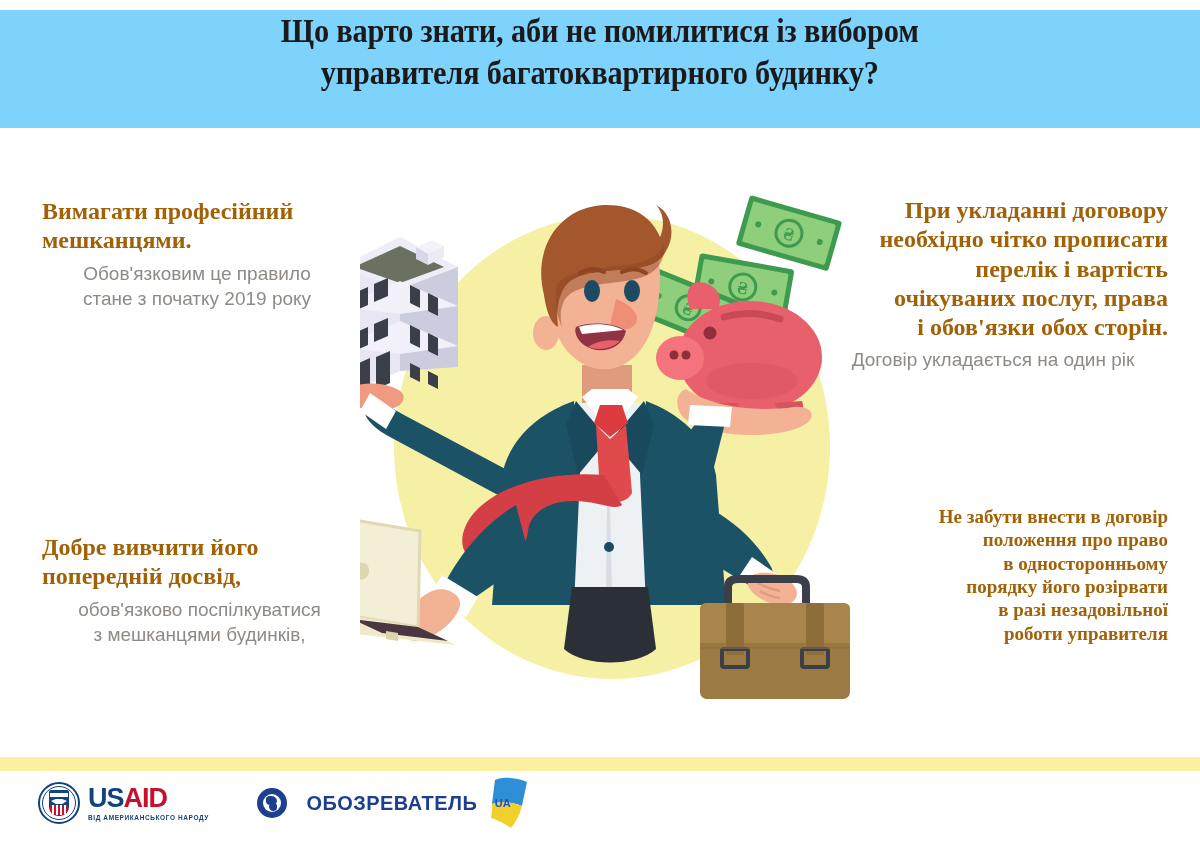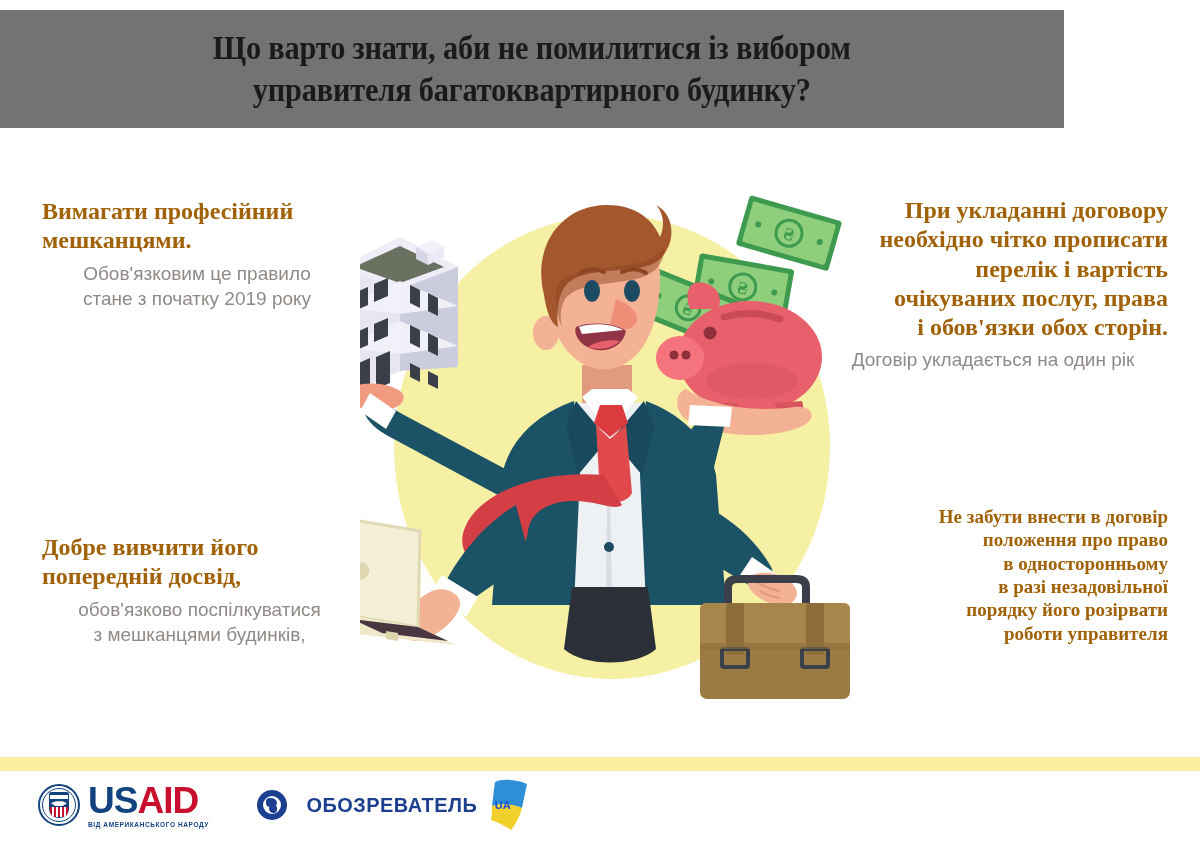--- a/index.html
+++ b/index.html
@@ -7,23 +7,23 @@
     width:1200px;height:848px;
     background:#ffffff;
     font-family:"Liberation Serif", serif;
     overflow:hidden;
     position:relative;
   }
   .page{position:relative;width:1200px;height:848px;background:#fff;overflow:hidden;}
 
   
   .header-band{
-    position:absolute;left:0;top:10px;width:1064px;height:118px;
-    background:#737373;
-    display:flex;align-items:center;justify-content:center;
+    position:absolute;left:0;top:10px;width:1200px;height:118px;
+    background:#7dd3fc;
+    display:flex;align-items:flex-start;justify-content:center;
   }
   .header-title{
     text-align:center;
     font-family:"Liberation Serif", serif;
     font-weight:bold;
     font-size:33px;
     line-height:1.28;
     color:#1a1a1a;
     letter-spacing:-0.2px;
     transform:scaleX(0.92);
@@ -64,21 +64,21 @@
     position:absolute;left:1px;right:1px;bottom:1px;height:10px;
     background:repeating-linear-gradient(90deg,#c8102e 0 2px,#fff 2px 4px);
   }
   .usaid-seal .shield .wing{
     position:absolute;left:2px;right:2px;top:9px;height:5px;background:#fff;
     clip-path:polygon(0 40%,30% 0,70% 0,100% 40%,70% 100%,30% 100%);
   }
   .usaid-text{display:flex;flex-direction:column;line-height:1;}
   .usaid-word{
     font-family:"Liberation Sans", sans-serif;
-    font-weight:bold;font-size:37px;letter-spacing:-1px;
+    font-weight:bold;font-size:27px;letter-spacing:-1px;
   }
   .usaid-word .us{color:#12437f;}
   .usaid-word .aid{color:#c8102e;}
   .usaid-tag{
     font-family:"Liberation Sans", sans-serif;
     font-size:6.5px;font-weight:bold;color:#12437f;
     letter-spacing:0.6px;margin-top:3px;
   }
 
   
@@ -188,22 +188,22 @@
       <div>обов'язково поспілкуватися</div>
       <div>з мешканцями будинків,</div>
     </div>
   </div>
 
   <div class="tb right" id="block-terminate">
     <div class="lead">
       <div>Не забути внести в договір</div>
       <div>положення про право</div>
       <div>в односторонньому</div>
+      <div>порядку його розірвати</div>
       <div>в разі незадовільної</div>
-      <div>порядку його розірвати</div>
       <div>роботи управителя</div>
     </div>
   </div>
 
   <div class="illo">
     <svg viewBox="0 0 500 545" xmlns="http://www.w3.org/2000/svg">
 
       <ellipse cx="252" cy="272" rx="218" ry="232" fill="#f6f0a4"></ellipse>
 
       <g>

